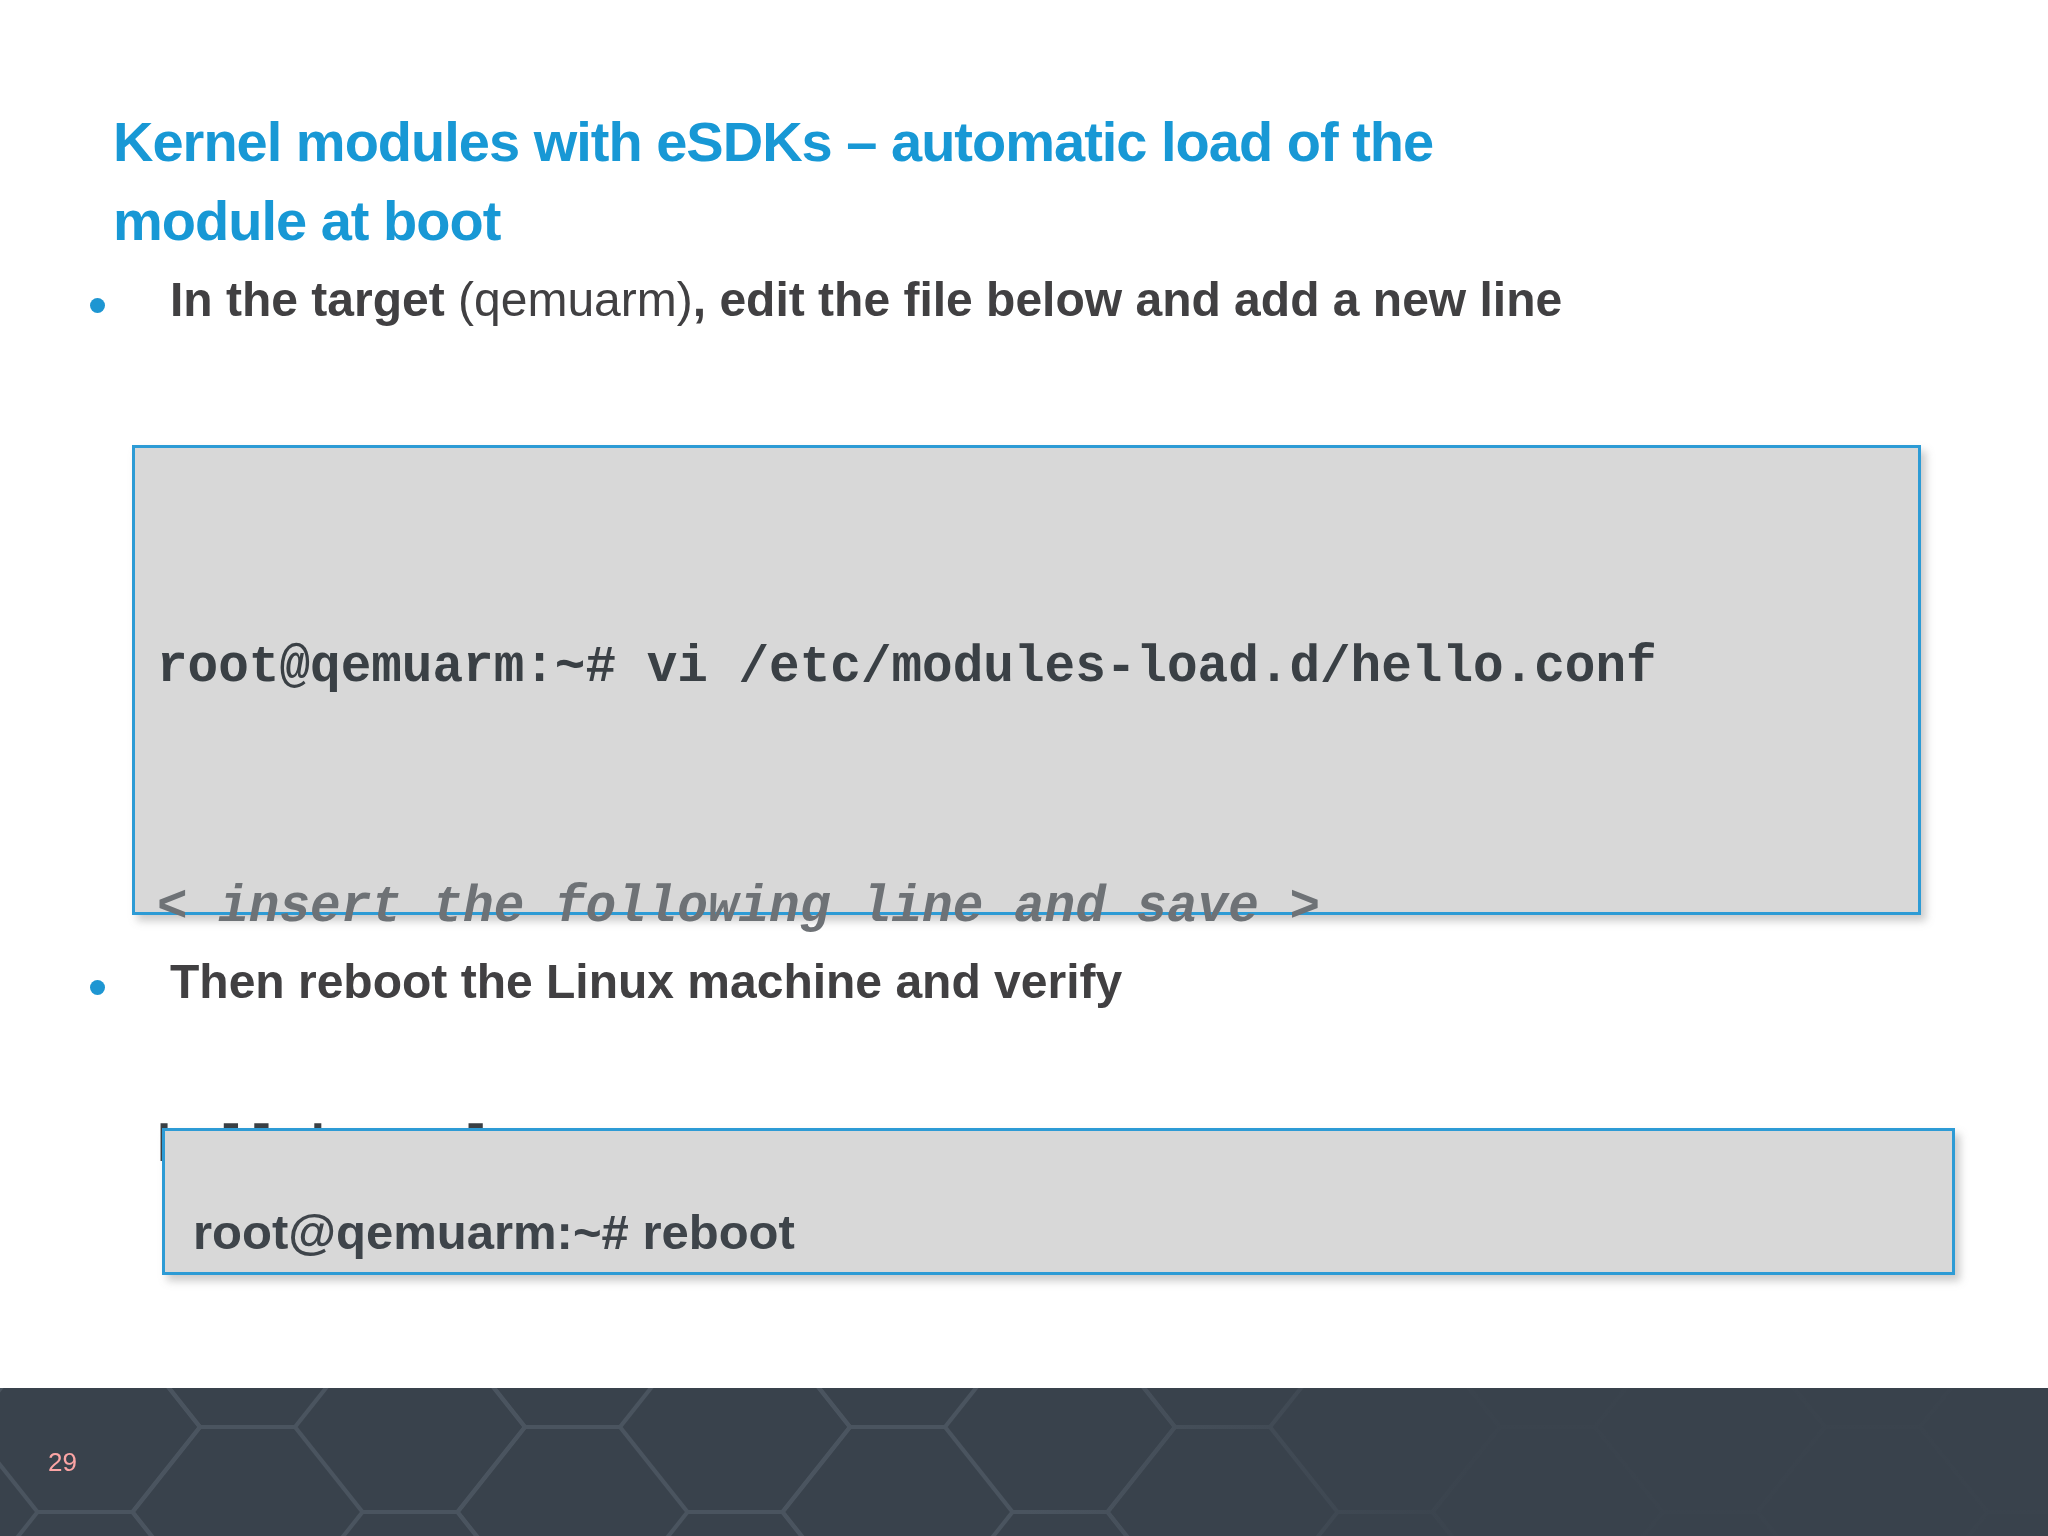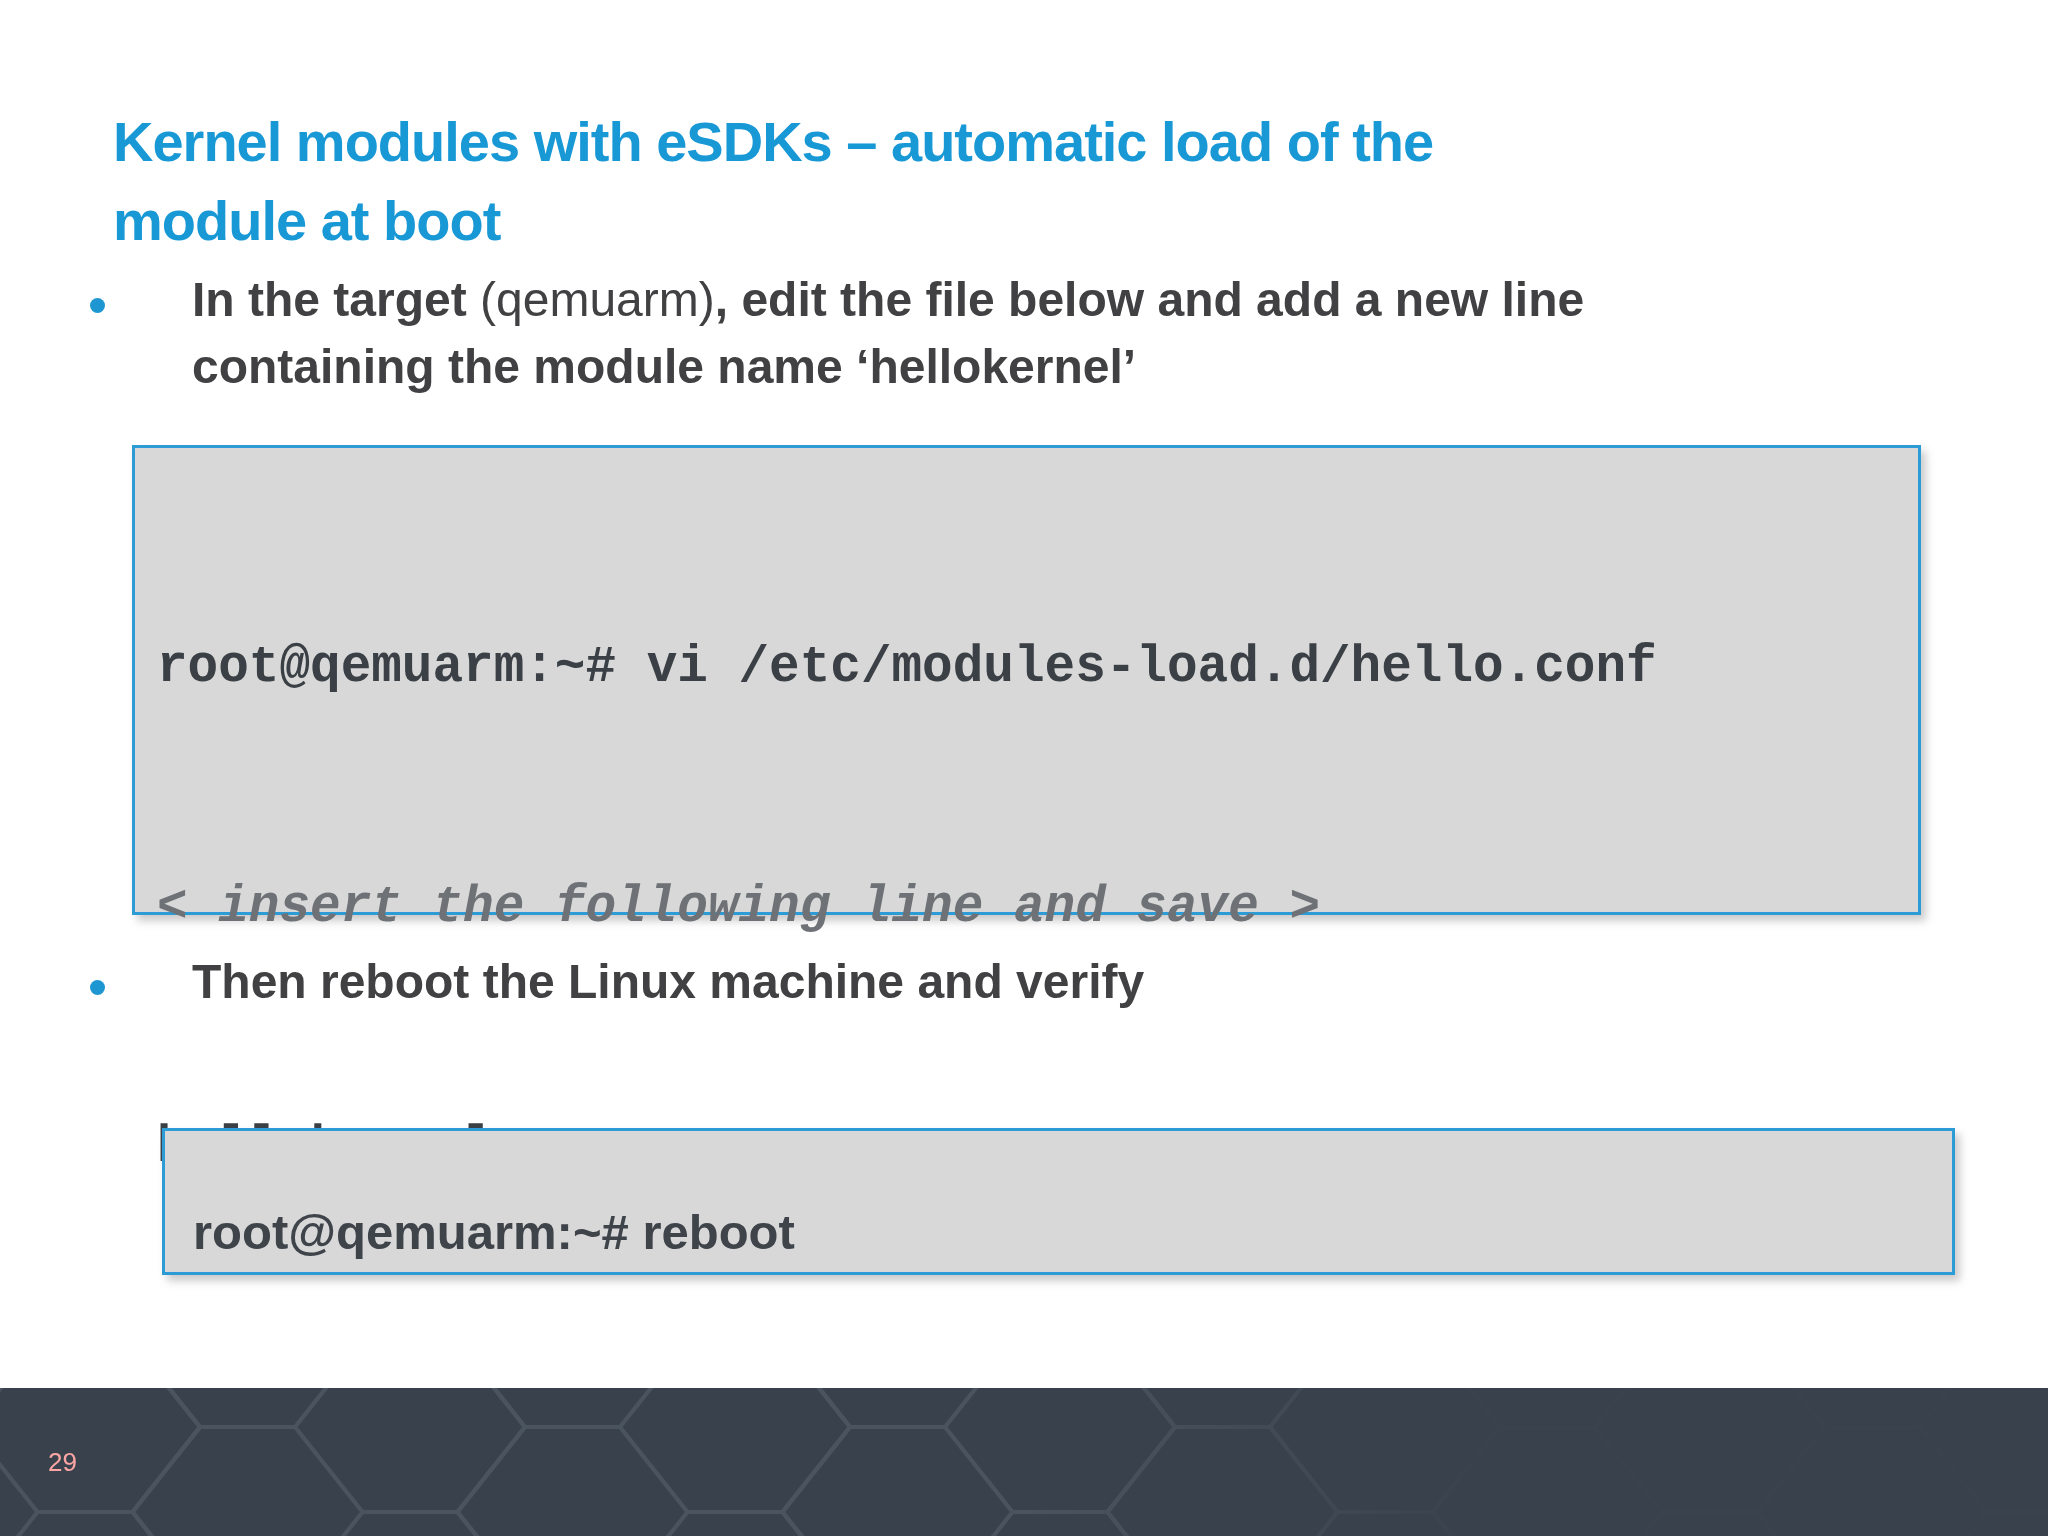--- a/index.html
+++ b/index.html
@@ -19,21 +19,21 @@
 
   
   .bullet-dot{
     position:absolute;width:15px;height:15px;border-radius:50%;
     background:#1E96D2;
   }
   .dot1{left:90px;top:298px;}
   .dot2{left:90px;top:980px;}
   .bullet-text{
     position:absolute;left:170px;color:#414042;
-    font-size:48px;line-height:67px;font-weight:bold;margin-left:22px;
+    font-size:48px;line-height:67px;font-weight:bold;
   }
   .bt1{top:266px;width:1760px;}
   .bt2{top:948px;width:1760px;}
   .bullet-text .regular{font-weight:normal;}
 
   
   .codebox{
     position:absolute;background:#D8D8D8;border:3px solid #2D9BD5;
     box-sizing:border-box;box-shadow:5px 6px 8px rgba(110,110,110,0.35);
   }
@@ -77,21 +77,20 @@
 <div class="slide">
 
   <h1 class="title">
     <span class="tline">Kernel modules with eSDKs – automatic load of the</span>
     <span class="tline">module at boot</span>
   </h1>
 
   <span class="bullet-dot dot1"></span>
   <div class="bullet-text bt1">
     <span>In the target </span><span class="regular">(qemuarm)</span><span>, edit the file below and add a new line</span><br>
-    <span>containing the module name ‘hellokernel’</span>
   </div>
 
   <div class="codebox box1">
     <div class="code">
       <div class="code-line">root@qemuarm:~# vi /etc/modules-load.d/hello.conf</div>
       <div class="code-line muted">&lt; insert the following line and save &gt;</div>
       <div class="code-line">hellokernel</div>
     </div>
   </div>
 

